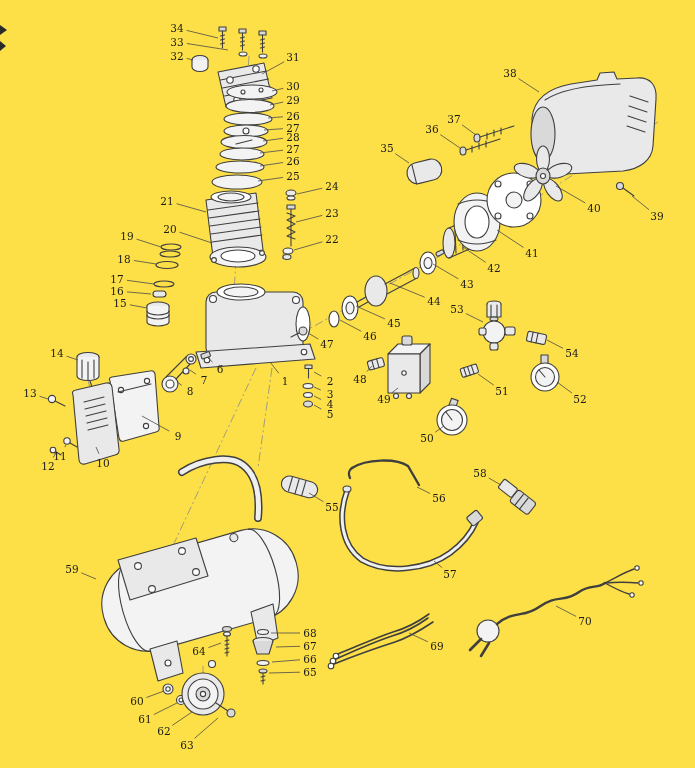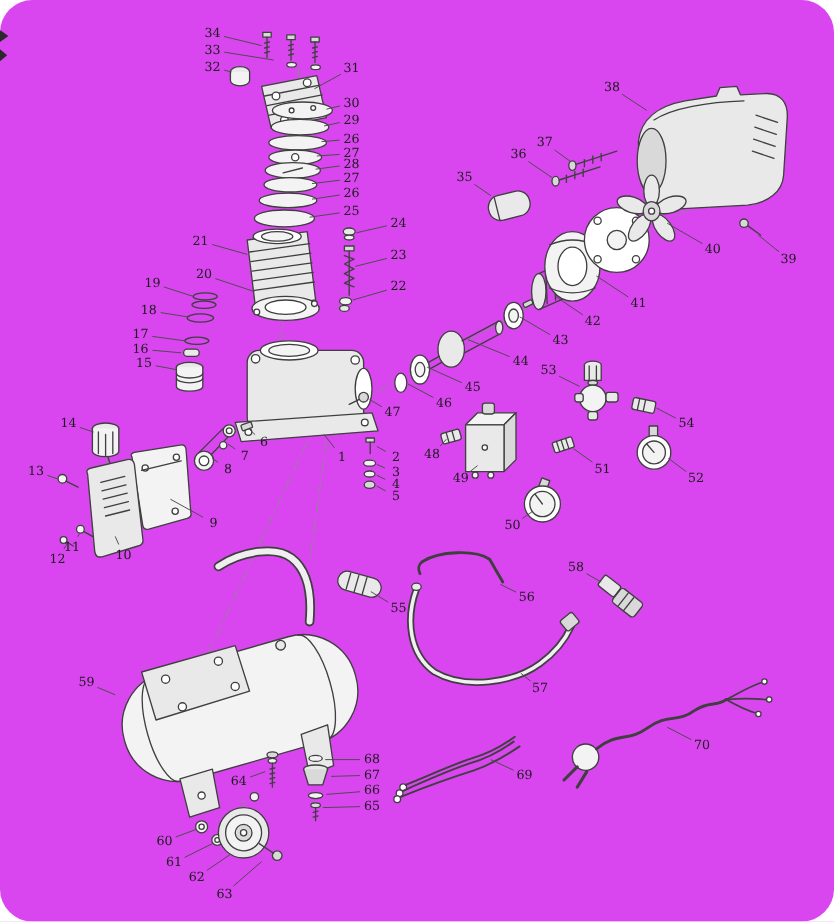--- a/index.html
+++ b/index.html
@@ -1,17 +1,17 @@
 <!DOCTYPE html>
 <html><head>
 <meta charset="utf-8">
 <style>
   html,body{margin:0;padding:0;background:#ffffff;}
-  .page{width:695px;height:768px;background:#d946ef;position:relative;overflow:hidden;
-        font-family:"DejaVu Serif", serif;border-radius:27px;}
+  .page{width:695px;height:768px;background:#fde047;position:relative;overflow:hidden;
+        font-family:"DejaVu Serif", serif;}
   svg{display:block;}
   
   .s{stroke:#3f3f3f;stroke-width:1.1;fill:none;stroke-linecap:round;stroke-linejoin:round;}
   .f0{fill:#ffffff;} .f1{fill:#f3f3f3;} .f2{fill:#e9e9e9;} .f3{fill:#d9d9d9;}
   .cl{stroke:#8a8a8a;stroke-width:0.8;stroke-dasharray:9 3 2 3;fill:none;}
   .leader{stroke:#4a4a4a;stroke-width:0.8;}
   .callout-num{font-family:"DejaVu Serif", serif;font-size:10.5px;fill:#1b1b1b;
                text-anchor:middle;dominant-baseline:central;stroke:none;}
 </style>
 </head>

